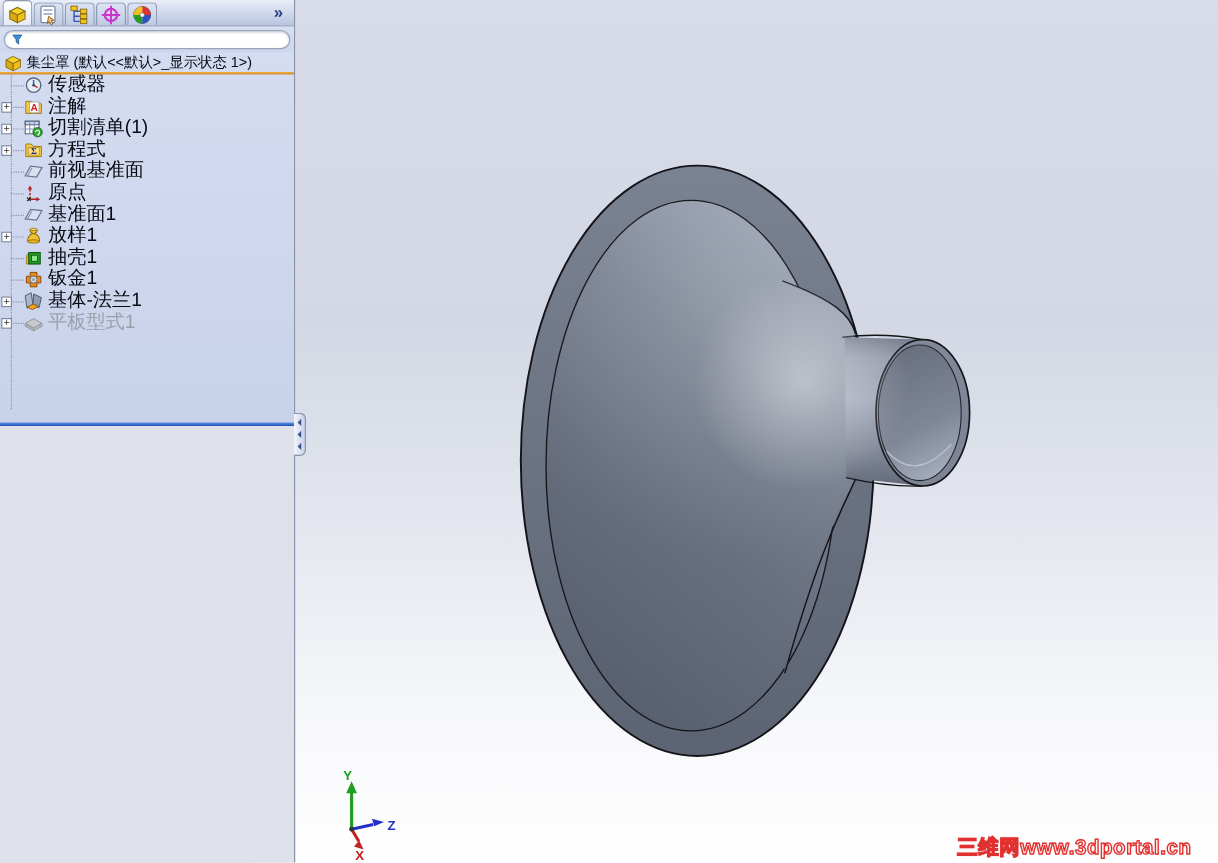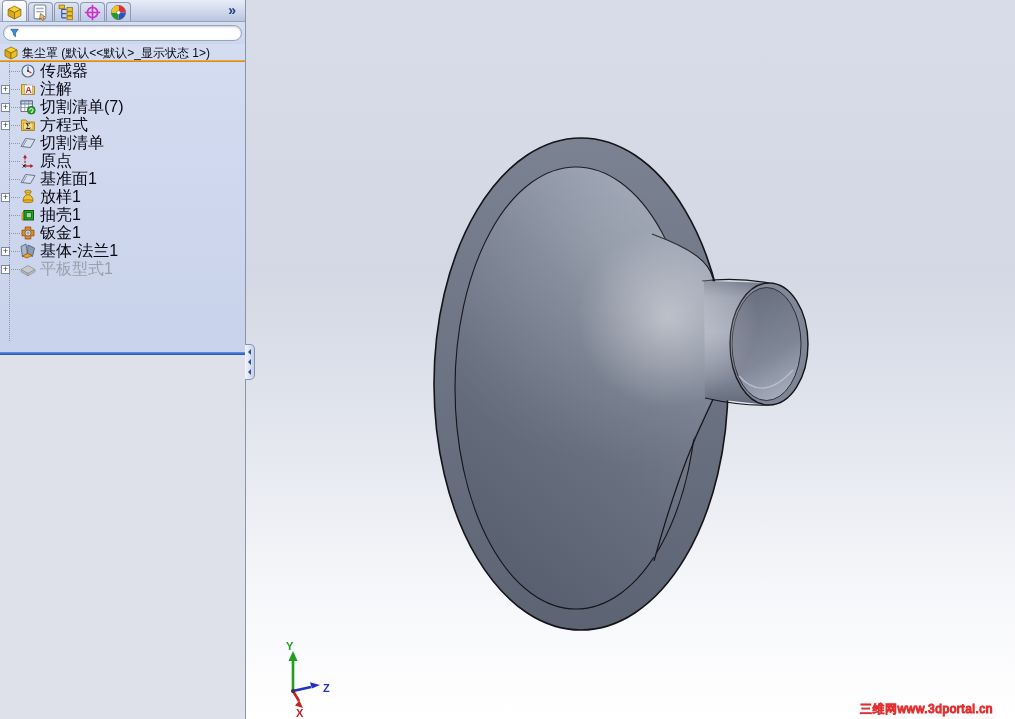--- a/index.html
+++ b/index.html
@@ -7,21 +7,21 @@
   body { font-family:"Liberation Sans", sans-serif; }
   .app { position:relative; width:1015px; height:719px; background:#fff; overflow:hidden; }
 
   
   .viewport {
     position:absolute; left:246px; top:0; width:769px; height:719px;
     background:linear-gradient(180deg,#d8dce8 0%, #d3d8e4 38%, #e3e6ee 60%, #f6f7fa 82%, #ffffff 100%);
   }
   .viewport svg.scene { position:absolute; left:0; top:0; }
   .watermark {
-    position:absolute; right:22px; bottom:1px; font-size:12px; font-weight:normal;
+    position:absolute; right:22px; bottom:1px; font-size:17px; font-weight:bold;
     letter-spacing:0.5px; color:#fff3f1; -webkit-text-stroke:1.1px #e03030;
     text-shadow:0 0 1px #e03030; white-space:nowrap;margin-left:16px;
   }
 
   
   .panel {
     position:absolute; left:0; top:0; width:246px; height:719px;
     border-right:1px solid #8a94ab; background:#dfe1ea;
   }
   .tabbar {
@@ -367,41 +367,41 @@
             </svg>
     <span class="label">注解</span>
   </div>
 
   <div class="tree-row">
     <span class="connector"></span>
     <span class="expand">+</span>
     <svg class="node-icon">
               <use href="#sym-cutlist" xlink:href="#sym-cutlist"></use>
             </svg>
-    <span class="label">切割清单(7)</span>
+    <span class="label">切割清单(1)</span>
   </div>
 
   <div class="tree-row">
     <span class="connector"></span>
     <span class="expand">+</span>
     <svg class="node-icon">
               <use href="#sym-equations" xlink:href="#sym-equations"></use>
             </svg>
     <span class="label">方程式</span>
   </div>
 
 
 
   <div class="tree-row">
     <span class="connector"></span>
     
     <svg class="node-icon">
               <use href="#sym-plane" xlink:href="#sym-plane"></use>
             </svg>
-    <span class="label">切割清单</span>
+    <span class="label">前视基准面</span>
   </div>
 
 
   <div class="tree-row">
     <span class="connector"></span>
     
     <svg class="node-icon">
               <use href="#sym-origin" xlink:href="#sym-origin"></use>
             </svg>
     <span class="label">原点</span>

